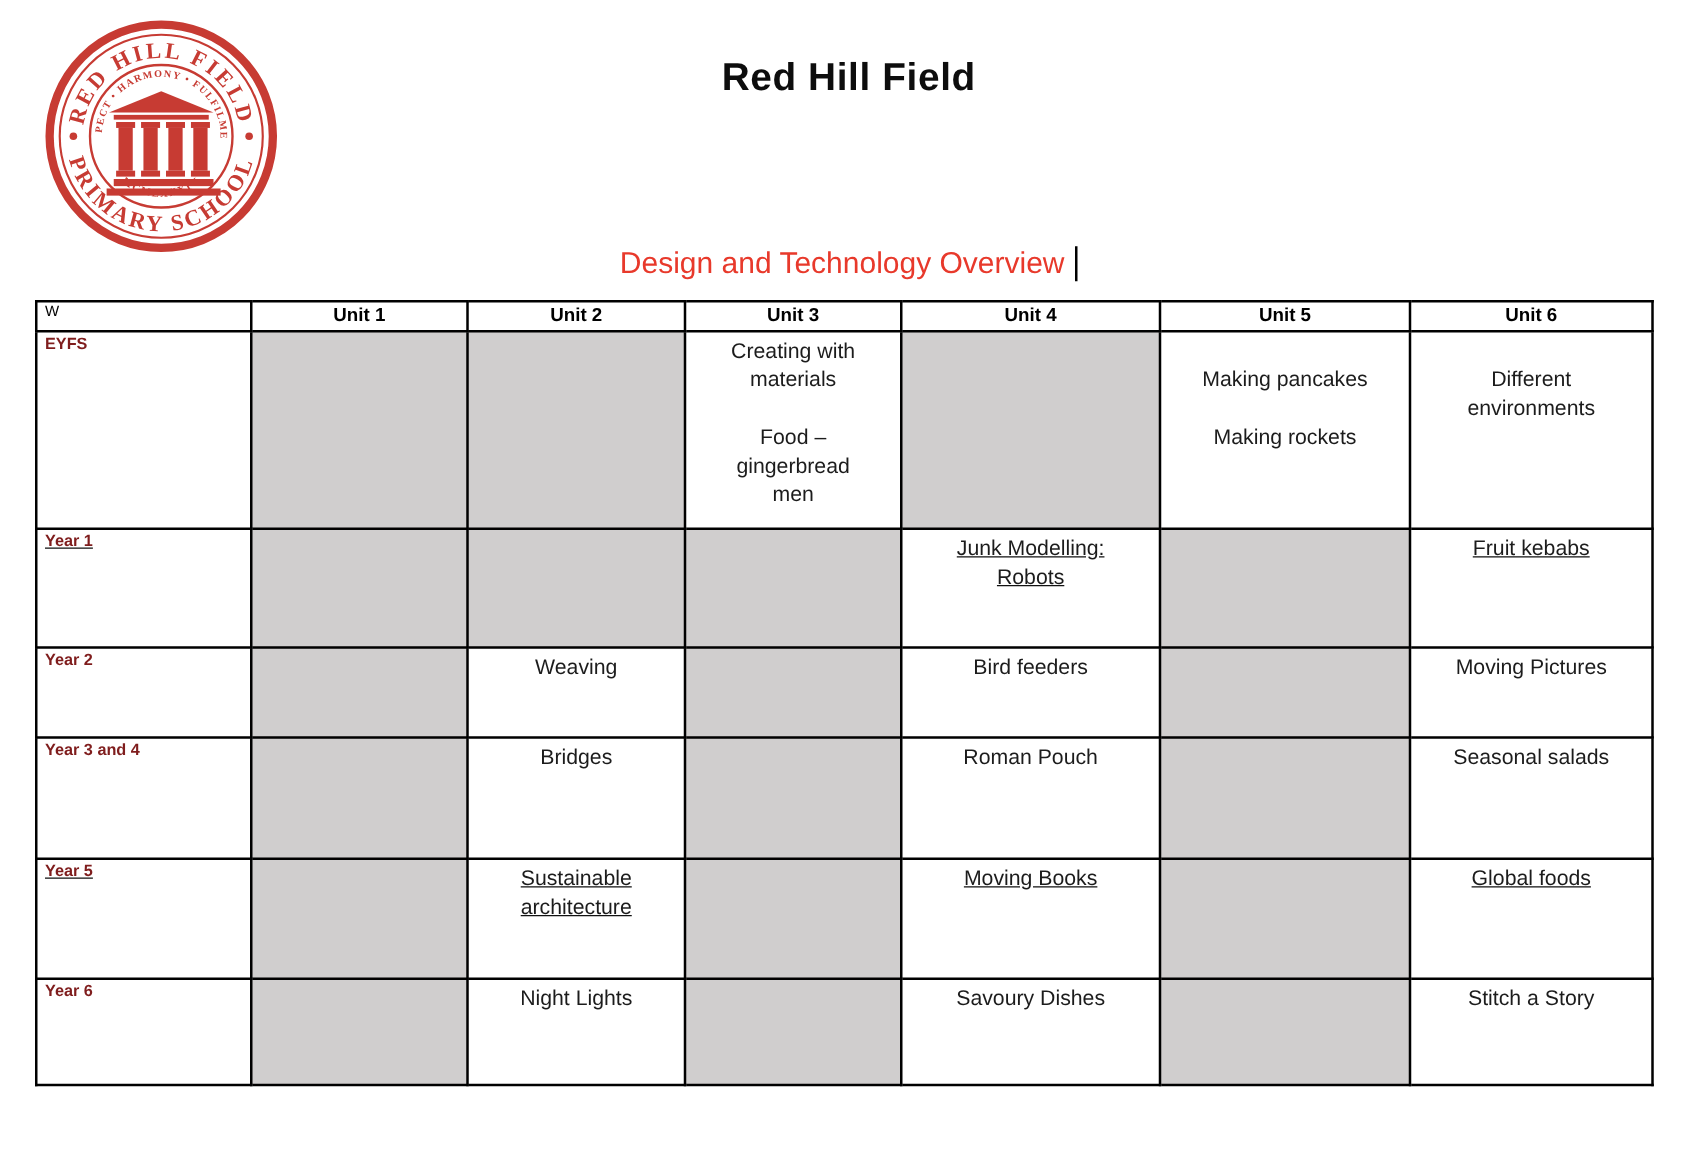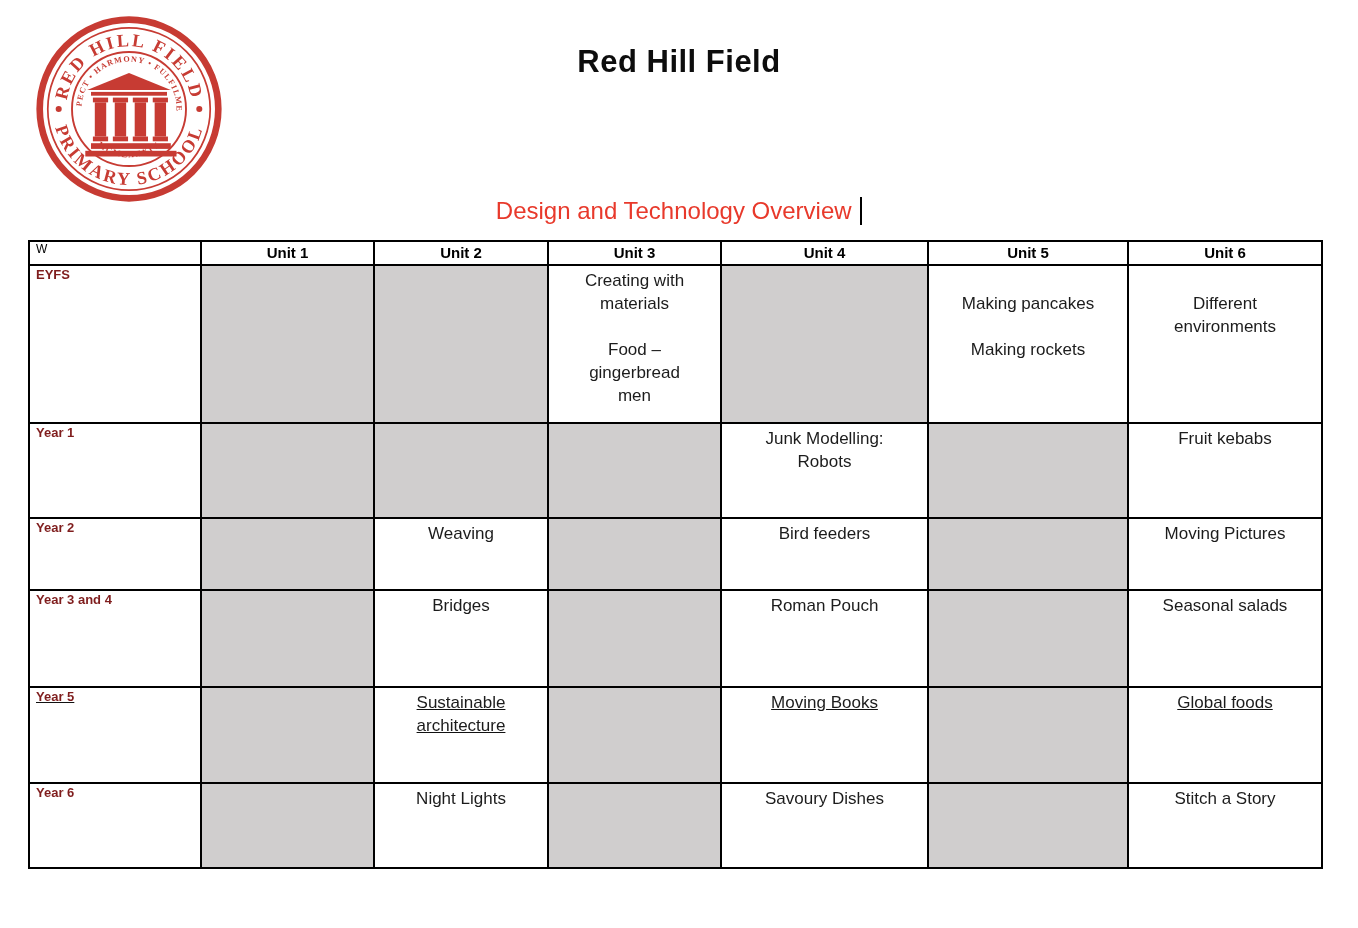--- a/index.html
+++ b/index.html
@@ -20,21 +20,21 @@
   .overview th,.overview td{border:2px solid #000;}
   .overview thead tr{height:24px;}
   .overview thead th{font-size:15px;font-weight:bold;padding:0;line-height:20px;color:#000;}
   .overview thead th.corner{font-weight:normal;font-size:12px;text-align:left;vertical-align:top;
                             padding:1px 0 0 6px;line-height:13px;}
   .overview tbody th.rowlabel{font-size:13px;font-weight:bold;text-align:left;vertical-align:top;
                               padding:1px 0 0 6px;background:#fff;color:#7f1d1d;line-height:15px;}
   .overview td{vertical-align:top;text-align:center;font-size:17px;line-height:23px;
                padding:3px 2px;white-space:pre-line;color:#1c1c1c;}
   .overview tbody tr:nth-child(1){height:158px;}
-  .overview tbody tr:nth-child(2){height:95px;}
+  .overview tbody tr:nth-child(2){height:95px;text-decoration:underline;}
   .overview tbody tr:nth-child(3){height:72px;}
   .overview tbody tr:nth-child(4){height:97px;padding-left:36px;}
   .overview tbody tr:nth-child(5){height:96px;text-decoration:underline;}
   .overview tbody tr:nth-child(6){height:85px;}
 
   
   .logo svg text{font-family:"Liberation Serif",serif;font-weight:bold;}
 </style>
 </head>
 <body>

